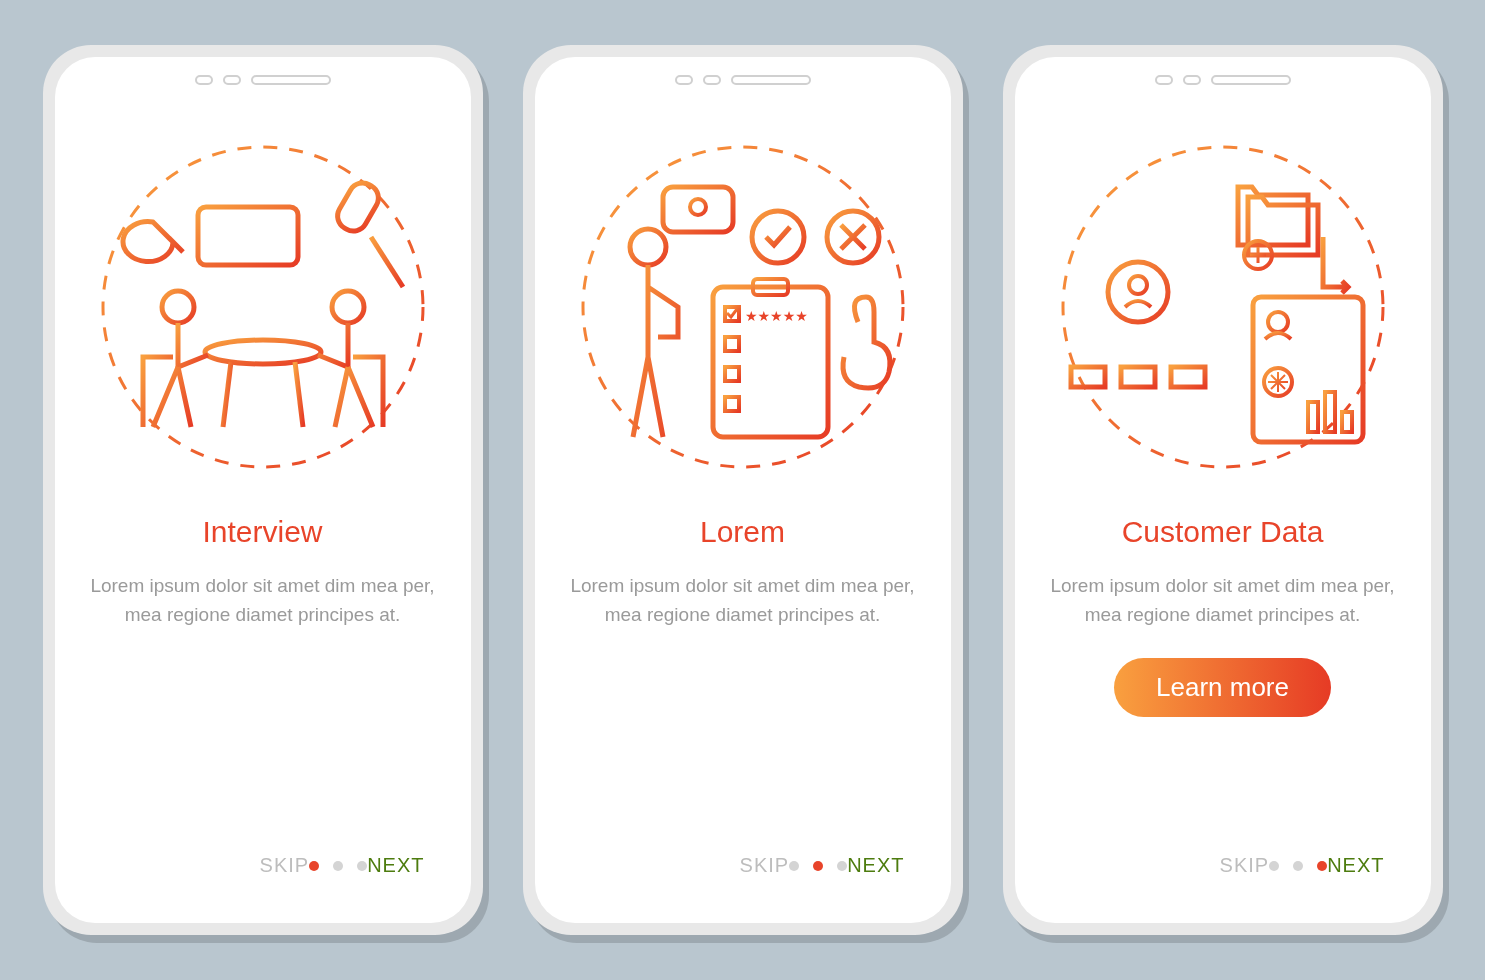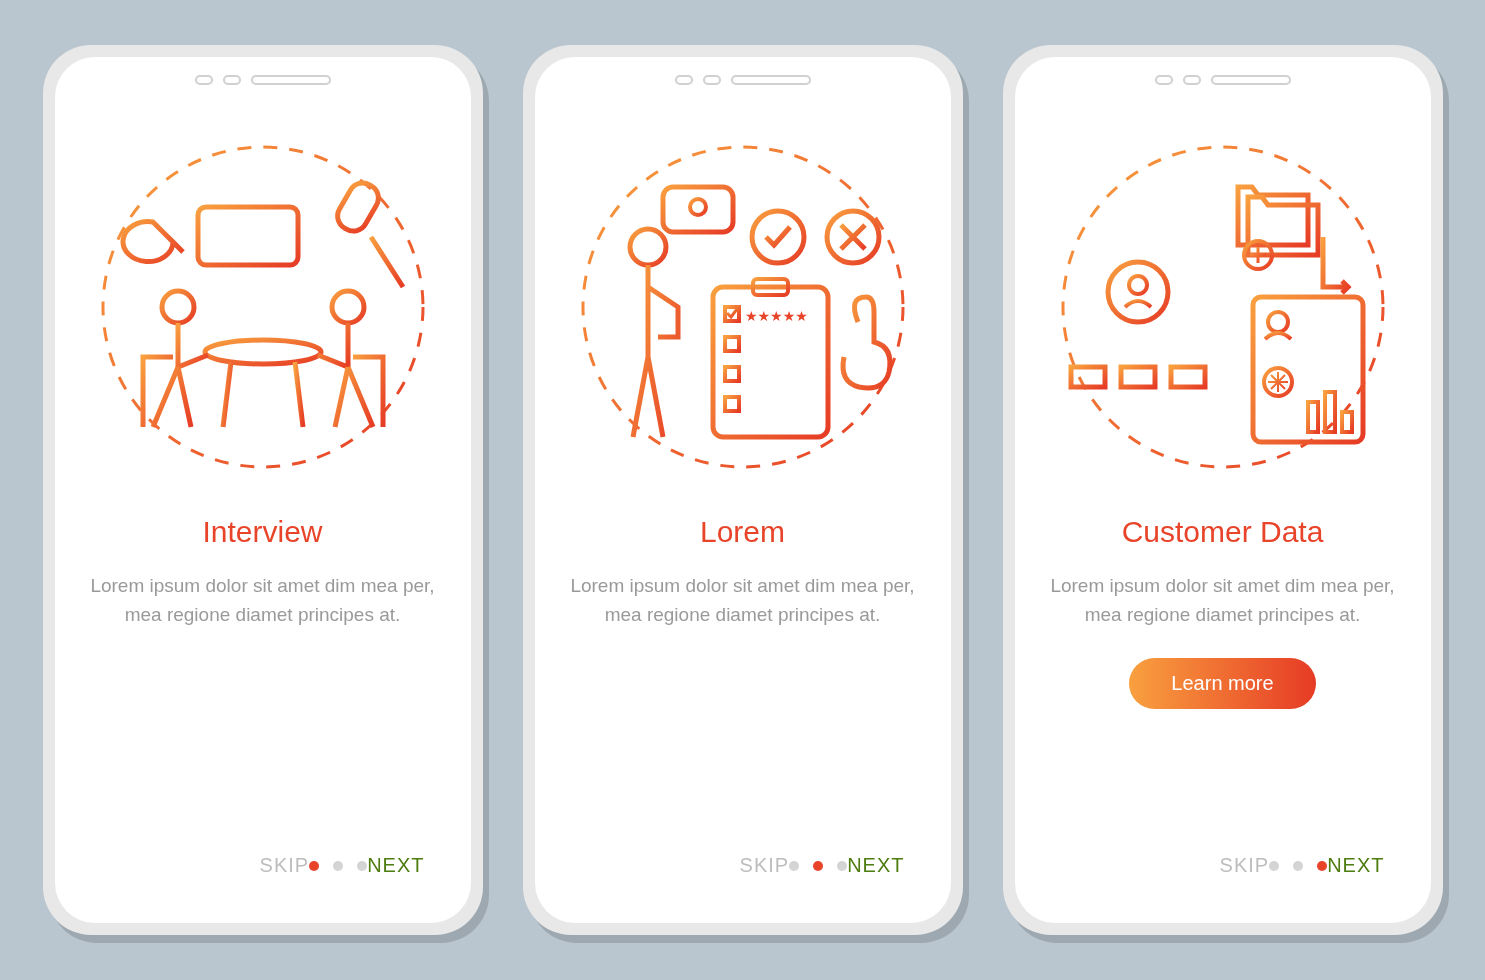--- a/index.html
+++ b/index.html
@@ -62,21 +62,21 @@
     font-size: 19px;
     line-height: 1.55;
     text-align: center;
     max-width: 350px;
   }
   .cta {
     margin-top: 28px;
     padding: 14px 42px;
     border-radius: 30px;
     color: #fff;
-    font-size: 20px;
+    font-size: 26px;
     background: linear-gradient(90deg, #f9a03f, #e63b25);
     border: none;
     cursor: pointer;
   }
   .footer {
     position: absolute;
     bottom: 46px;
     left: 0; right: 0;
     display: flex;
     justify-content: flex-end;

